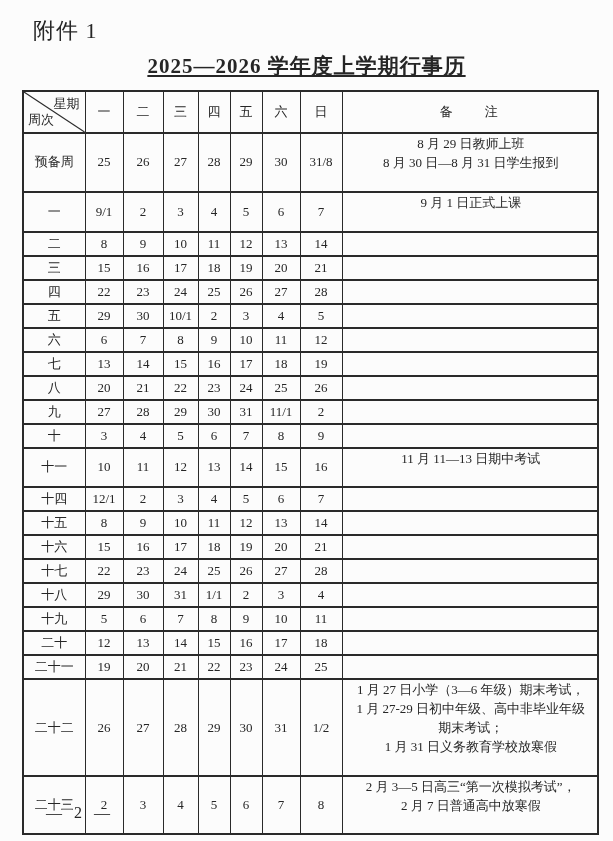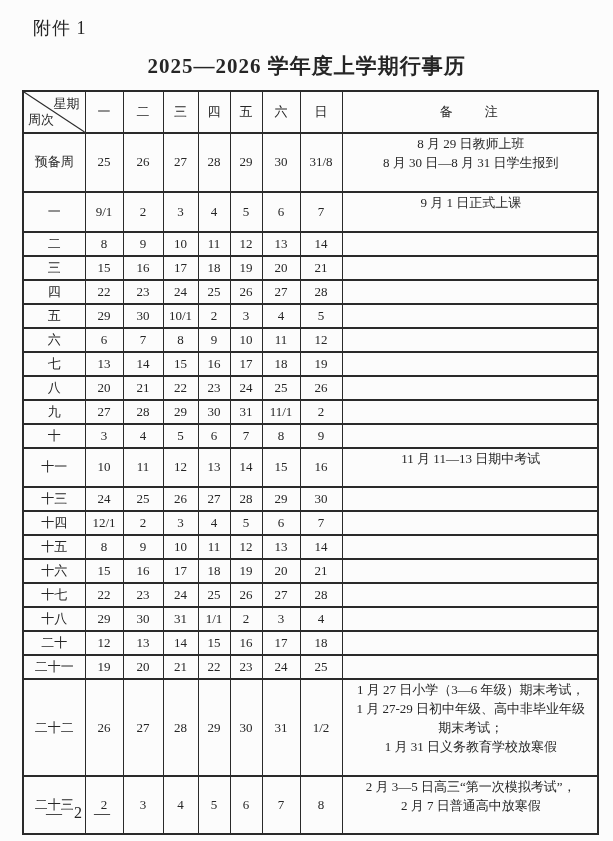--- a/index.html
+++ b/index.html
@@ -10,32 +10,33 @@
     height: 841px;
     background: #fcfcfc;
     font-family: "Liberation Serif", serif;
     color: #262626;
     overflow: hidden;
   }
   .attachment {
     position: absolute;
     left: 33px;
     top: 16px;
-    font-size: 18px;
+    font-size: 22px;
     letter-spacing: 1px;
   }
   .doc-title {
     position: absolute;
     left: 0;
     top: 52px;
     width: 100%;
     text-align: center;
     font-size: 21px;
     font-weight: bold;
     letter-spacing: 1px;
+    text-decoration: underline;
   }
   table.calendar {
     position: absolute;
     left: 22px;
     top: 90px;
     width: 575px;
     border-collapse: collapse;
     table-layout: fixed;
     border: 2px solid #2a2a2a;
   }
@@ -262,31 +263,20 @@
     <td>10</td>
     <td>11</td>
     <td>12</td>
     <td>13</td>
     <td>14</td>
     <td>15</td>
     <td>16</td>
     <td class="remark-cell">11 月 11—13 日期中考试</td>
   </tr>
         <tr>
-    <td>十三</td>
-    <td>24</td>
-    <td>25</td>
-    <td>26</td>
-    <td>27</td>
-    <td>28</td>
-    <td>29</td>
-    <td>30</td>
-    <td class="remark-cell"></td>
-  </tr>
-        <tr>
     <td>十四</td>
     <td>12/1</td>
     <td>2</td>
     <td>3</td>
     <td>4</td>
     <td>5</td>
     <td>6</td>
     <td>7</td>
     <td class="remark-cell"></td>
   </tr>
@@ -325,20 +315,31 @@
   </tr>
         <tr>
     <td>十八</td>
     <td>29</td>
     <td>30</td>
     <td>31</td>
     <td>1/1</td>
     <td>2</td>
     <td>3</td>
     <td>4</td>
+    <td class="remark-cell"></td>
+  </tr>
+        <tr>
+    <td>十九</td>
+    <td>5</td>
+    <td>6</td>
+    <td>7</td>
+    <td>8</td>
+    <td>9</td>
+    <td>10</td>
+    <td>11</td>
     <td class="remark-cell"></td>
   </tr>
         <tr>
     <td>二十</td>
     <td>12</td>
     <td>13</td>
     <td>14</td>
     <td>15</td>
     <td>16</td>
     <td>17</td>

